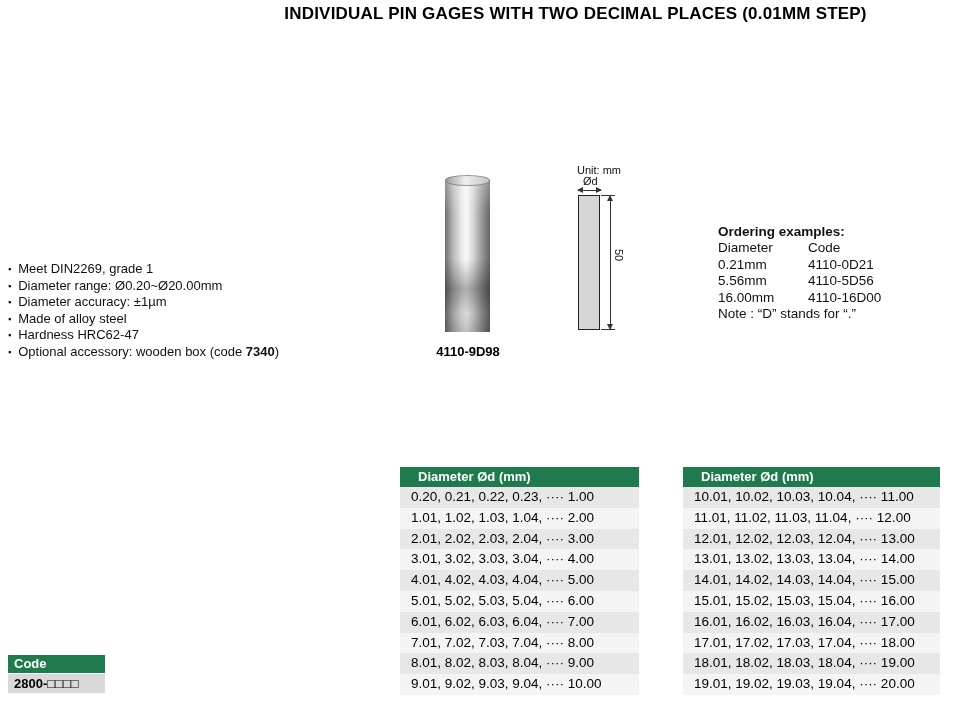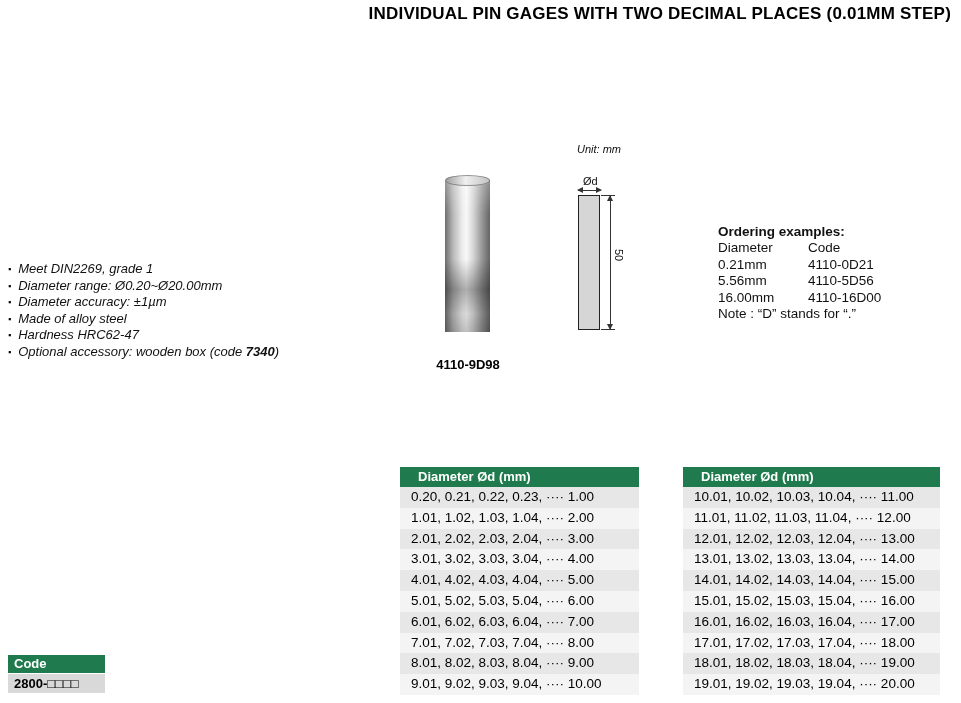--- a/index.html
+++ b/index.html
@@ -3,25 +3,25 @@
 <meta charset="utf-8">
 <style>
   * { margin:0; padding:0; box-sizing:border-box; }
   body { background:#888; font-family:"Liberation Sans","DejaVu Sans",sans-serif; }
   .page {
     position:relative; width:961px; height:703px; background:#ffffff;
     margin:0 auto; overflow:hidden; color:#111;
   }
   .title {
     position:absolute; top:4px; left:200px; right:10px;
-    text-align:right; font-size:17px; font-weight:bold; letter-spacing:0.2px;
+    text-align:center; font-size:17px; font-weight:bold; letter-spacing:0.2px;
     color:#000; white-space:nowrap;
   }
   
-  .features { position:absolute; left:8px; top:261px; width:390px; font-size:13px;font-style:italic; }
+  .features { position:absolute; left:8px; top:261px; width:390px; font-size:13px; }
   .features .li-row, .features .feature { line-height:16.6px; white-space:nowrap; }
   .features .li-row::before, .features .feature::before {
     content:"▪"; font-size:9px; vertical-align:1px; margin-right:7px; color:#000;
   }
   .features b { font-weight:bold; }
   
   .pin-figure { position:absolute; left:445px; top:180px; width:45px; height:152px; }
   .pin-body {
     position:absolute; left:0; top:0; width:100%; height:100%;
     background:linear-gradient(90deg,#6e6e6e 0%,#b8b8b8 18%,#ececec 38%,#f8f8f8 48%,#d5d5d5 63%,#989898 82%,#646464 100%);
@@ -29,25 +29,25 @@
   .pin-body::after {
     content:""; position:absolute; inset:0;
     background:linear-gradient(180deg,rgba(255,255,255,.28) 0%,rgba(0,0,0,0) 22%,rgba(0,0,0,0) 52%,rgba(0,0,0,.30) 72%,rgba(0,0,0,.12) 88%,rgba(0,0,0,.22) 100%);
   }
   .pin-cap {
     position:absolute; left:0; top:-5px; width:100%; height:11px; border-radius:50%;
     background:linear-gradient(90deg,#9f9f9f,#efefef 45%,#c4c4c4);
     border:1px solid rgba(90,90,90,.6);
   }
   .pin-caption {
-    position:absolute; left:426px; top:357px; width:84px; text-align:center;
+    position:absolute; left:426px; top:344px; width:84px; text-align:center;
     font-size:13px; font-weight:bold; color:#000;
   }
   
-  .unit-label { position:absolute; left:577px; top:143px; font-size:11px;font-style:italic; }
+  .unit-label { position:absolute; left:577px; top:164px; font-size:11px; }
   .dia-label  { position:absolute; left:583px; top:175px; font-size:11px; }
   .dim-h { position:absolute; left:578px; top:190px; width:23px; height:1px; background:#333; }
   .dim-h::before { content:""; position:absolute; left:-1px; top:-3px;
     border-top:3px solid transparent; border-bottom:3px solid transparent; border-right:6px solid #333; }
   .dim-h::after { content:""; position:absolute; right:-1px; top:-3px;
     border-top:3px solid transparent; border-bottom:3px solid transparent; border-left:6px solid #333; }
   .draw-rect {
     position:absolute; left:578px; top:195px; width:22px; height:135px;
     background:#d6d6d6; border:1px solid #222;
   }

